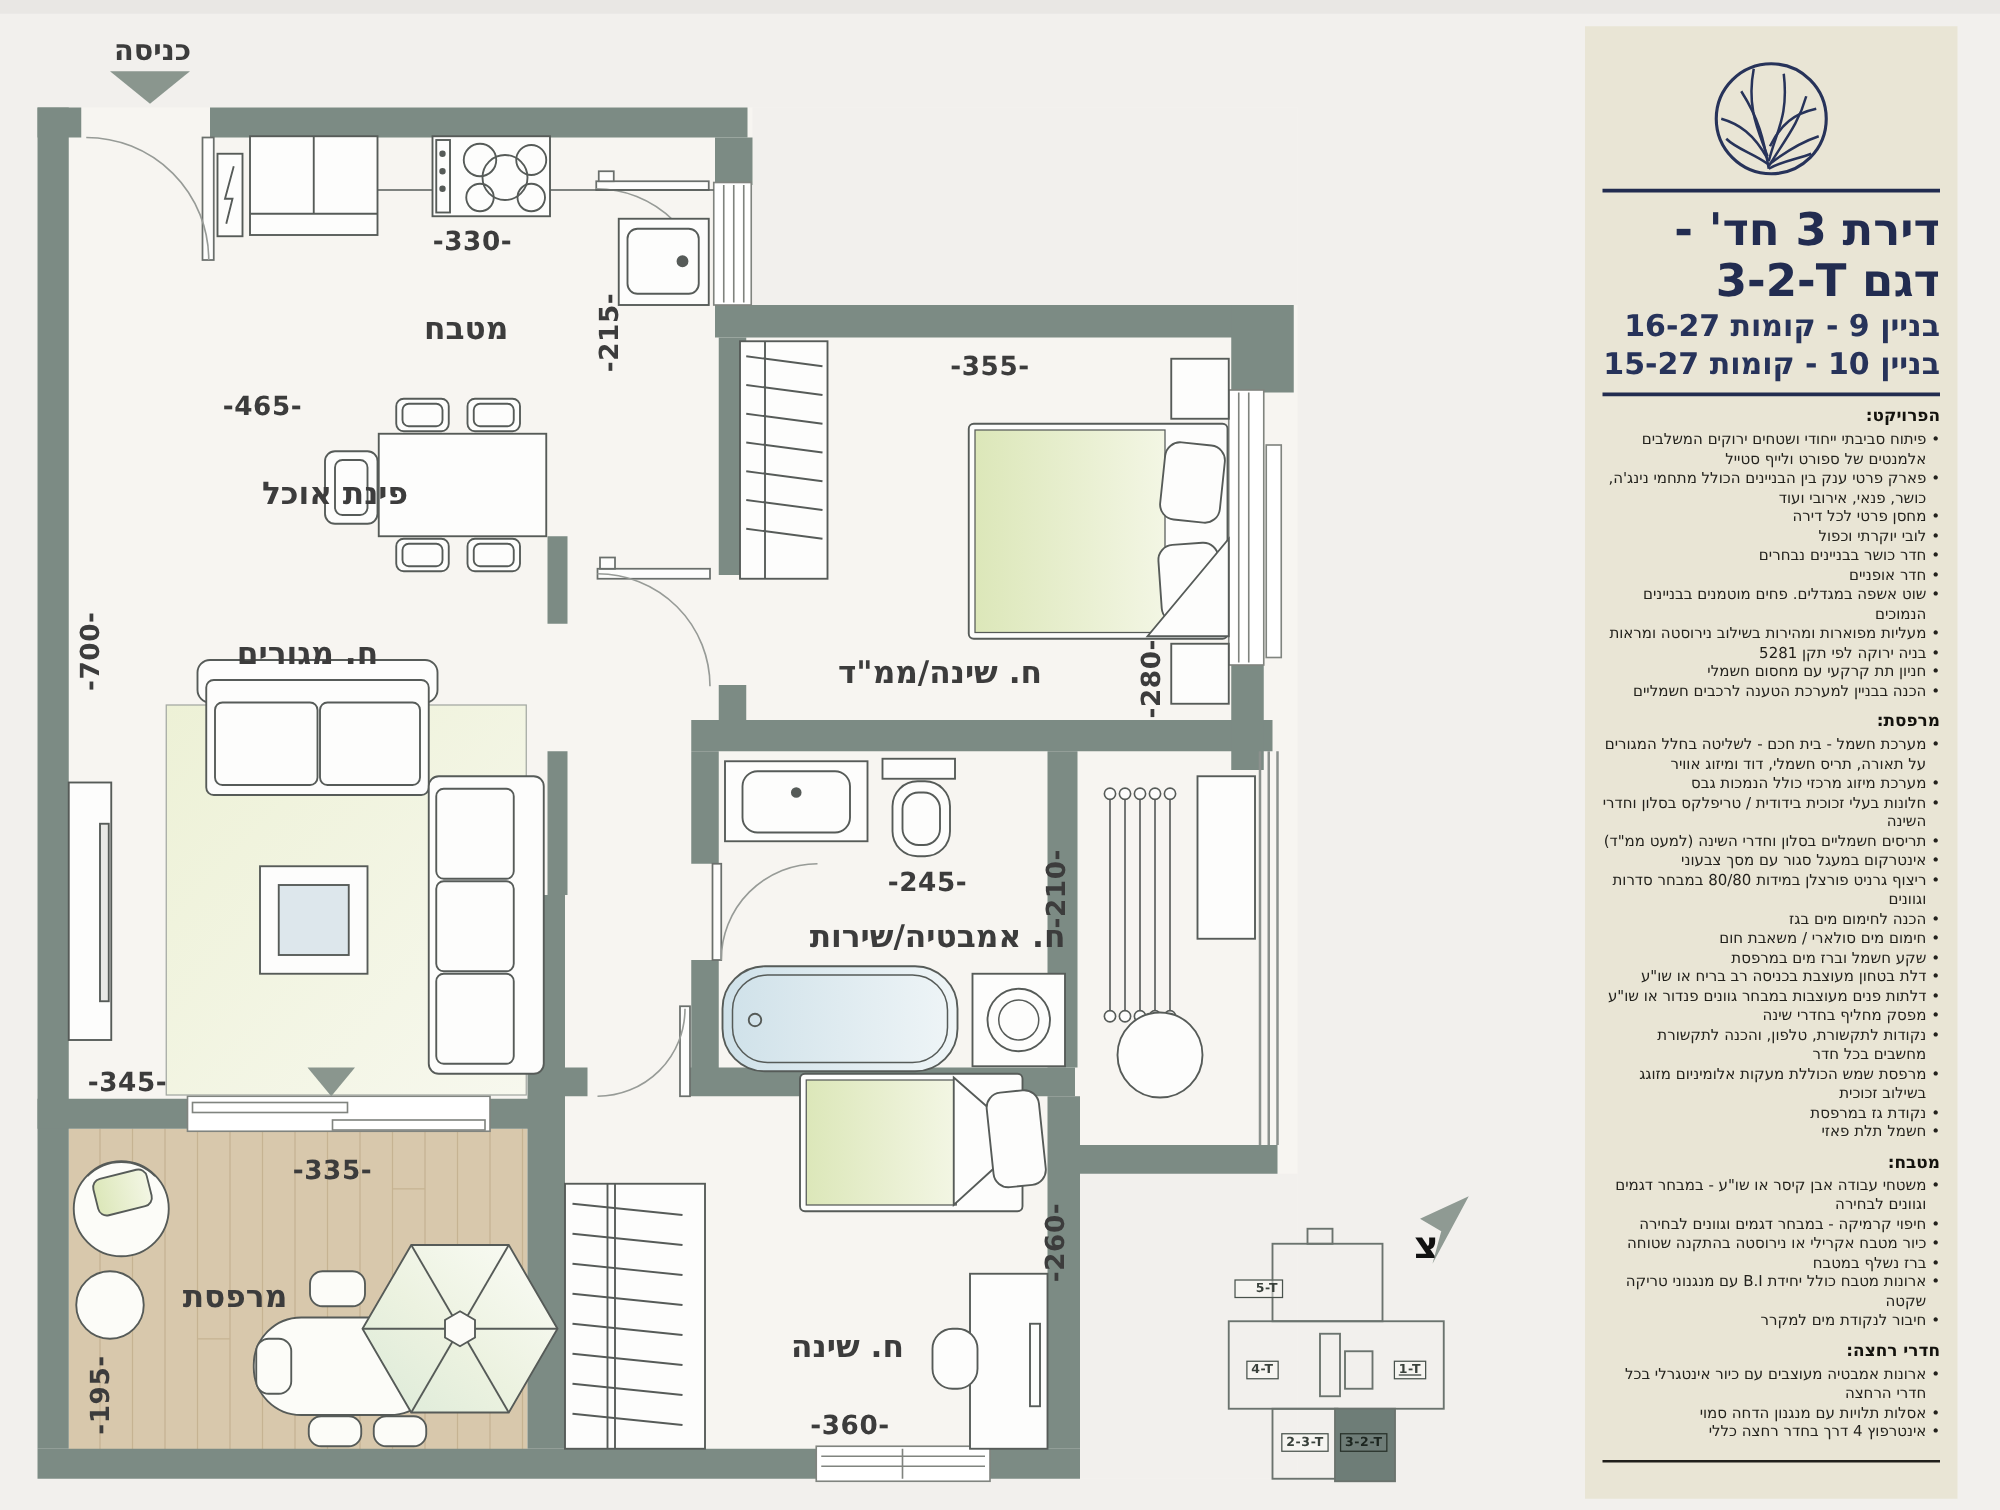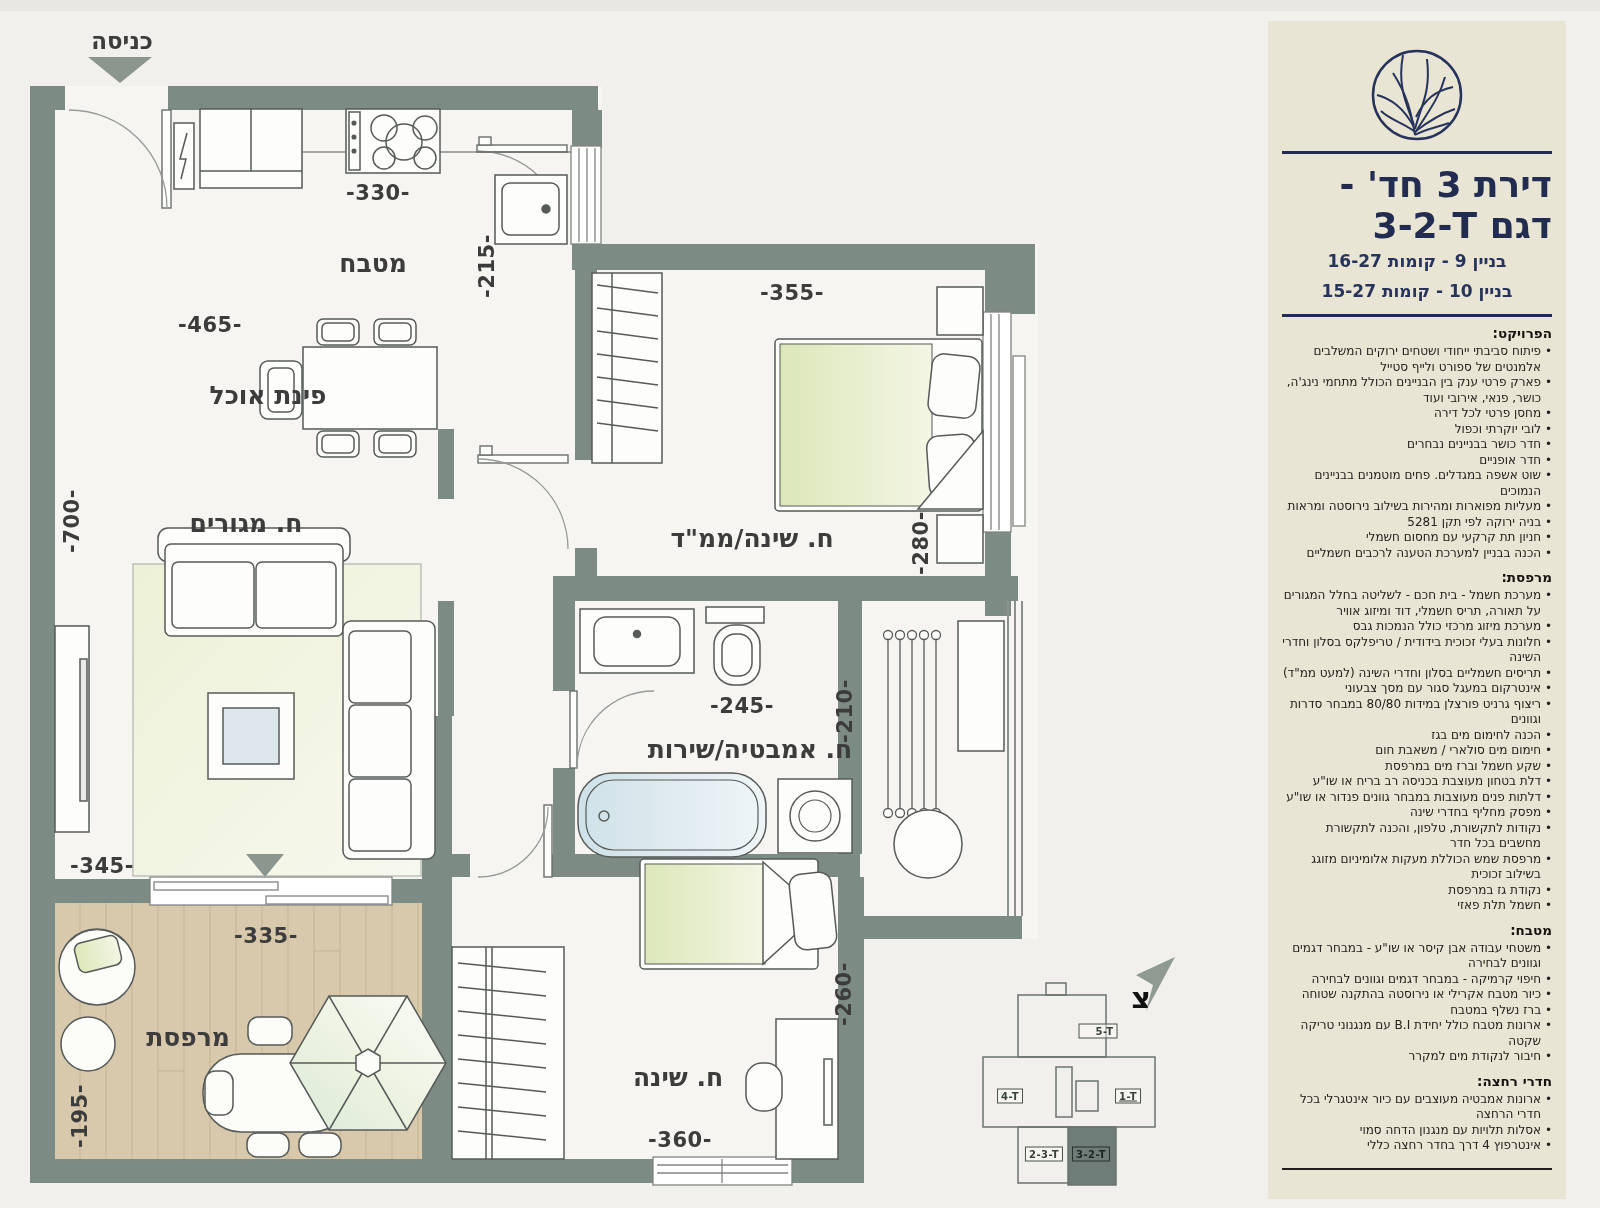--- a/index.html
+++ b/index.html
@@ -19,21 +19,21 @@
             background:rgba(250,250,246,.45);letter-spacing:.5px;z-index:6;}
   .kp-label.hl{border-color:#273029;color:#1d2620;background:rgba(110,125,119,.25);}
 
   
   .sidebar{position:absolute;left:1268px;top:10px;width:298px;height:1178px;
            background:#e9e5d5;direction:rtl;box-sizing:border-box;}
   .logo{display:block;margin:26px auto 2px;}
   .rule{height:3px;background:#222c50;margin:8px 14px;}
   .rule.thin{height:2px;background:#201f1b;margin:14px 14px 8px;}
   .s-title{padding:2px 14px 0;text-align:right;font-size:36px;font-weight:700;color:#222c50;}
-  .b-line{padding:0 14px;text-align:center;font-size:17px;font-weight:600;color:#27335a;line-height:30px;}
+  .b-line{padding:0 14px;text-align:right;font-size:24px;font-weight:600;color:#27335a;line-height:30px;}
   .specs{padding:0 14px;}
   .specs h3{margin:8px 0 3px;font-size:13.5px;font-weight:700;color:#14130e;text-align:right;}
   .specs ul{margin:0;padding:0;list-style:none;}
   .specs li{font-size:12px;line-height:15.5px;color:#23221d;text-align:right;
             padding-right:11px;text-indent:-11px;}
   .specs li::before{content:"• ";}
 </style>
 </head>
 <body>
 
@@ -376,21 +376,21 @@
     <div class="plan-label dim rot" style="left:921px;top:532px;">-280-</div>
     <div class="plan-label dim" style="left:742px;top:695px;">-245-</div>
     <div class="plan-label dim rot" style="left:845px;top:700px;">-210-</div>
     <div class="plan-label dim" style="left:680px;top:1129px;">-360-</div>
     <div class="plan-label dim rot" style="left:844px;top:983px;">-260-</div>
     <div class="plan-label dim" style="left:266px;top:925px;">-335-</div>
     <div class="plan-label dim rot" style="left:80px;top:1105px;">-195-</div>
 
     <div class="plan-label north-letter" style="left:1141px;top:986px;">צ</div>
 
-    <div class="kp-label" dir="ltr" style="left:1098px;top:1020px;padding-left:16px;">5-T</div>
+    <div class="kp-label" dir="ltr" style="left:1007px;top:1020px;padding-left:16px;">5-T</div>
     <div class="kp-label" dir="ltr" style="left:1010px;top:1085px;">4-T</div>
     <div class="kp-label" dir="ltr" style="left:1128px;top:1085px;text-decoration:underline;">1-T</div>
     <div class="kp-label" dir="ltr" style="left:1044px;top:1143px;">2-3-T</div>
     <div class="kp-label hl" dir="ltr" style="left:1091px;top:1143px;">3-2-T</div>
   </div>
 
   <aside class="sidebar">
     <svg class="logo" width="96" height="96" viewBox="0 0 96 96">
       <g fill="none" stroke="#27335a" stroke-width="2">
         <circle cx="48" cy="48" r="44" stroke-width="2.5"></circle>

